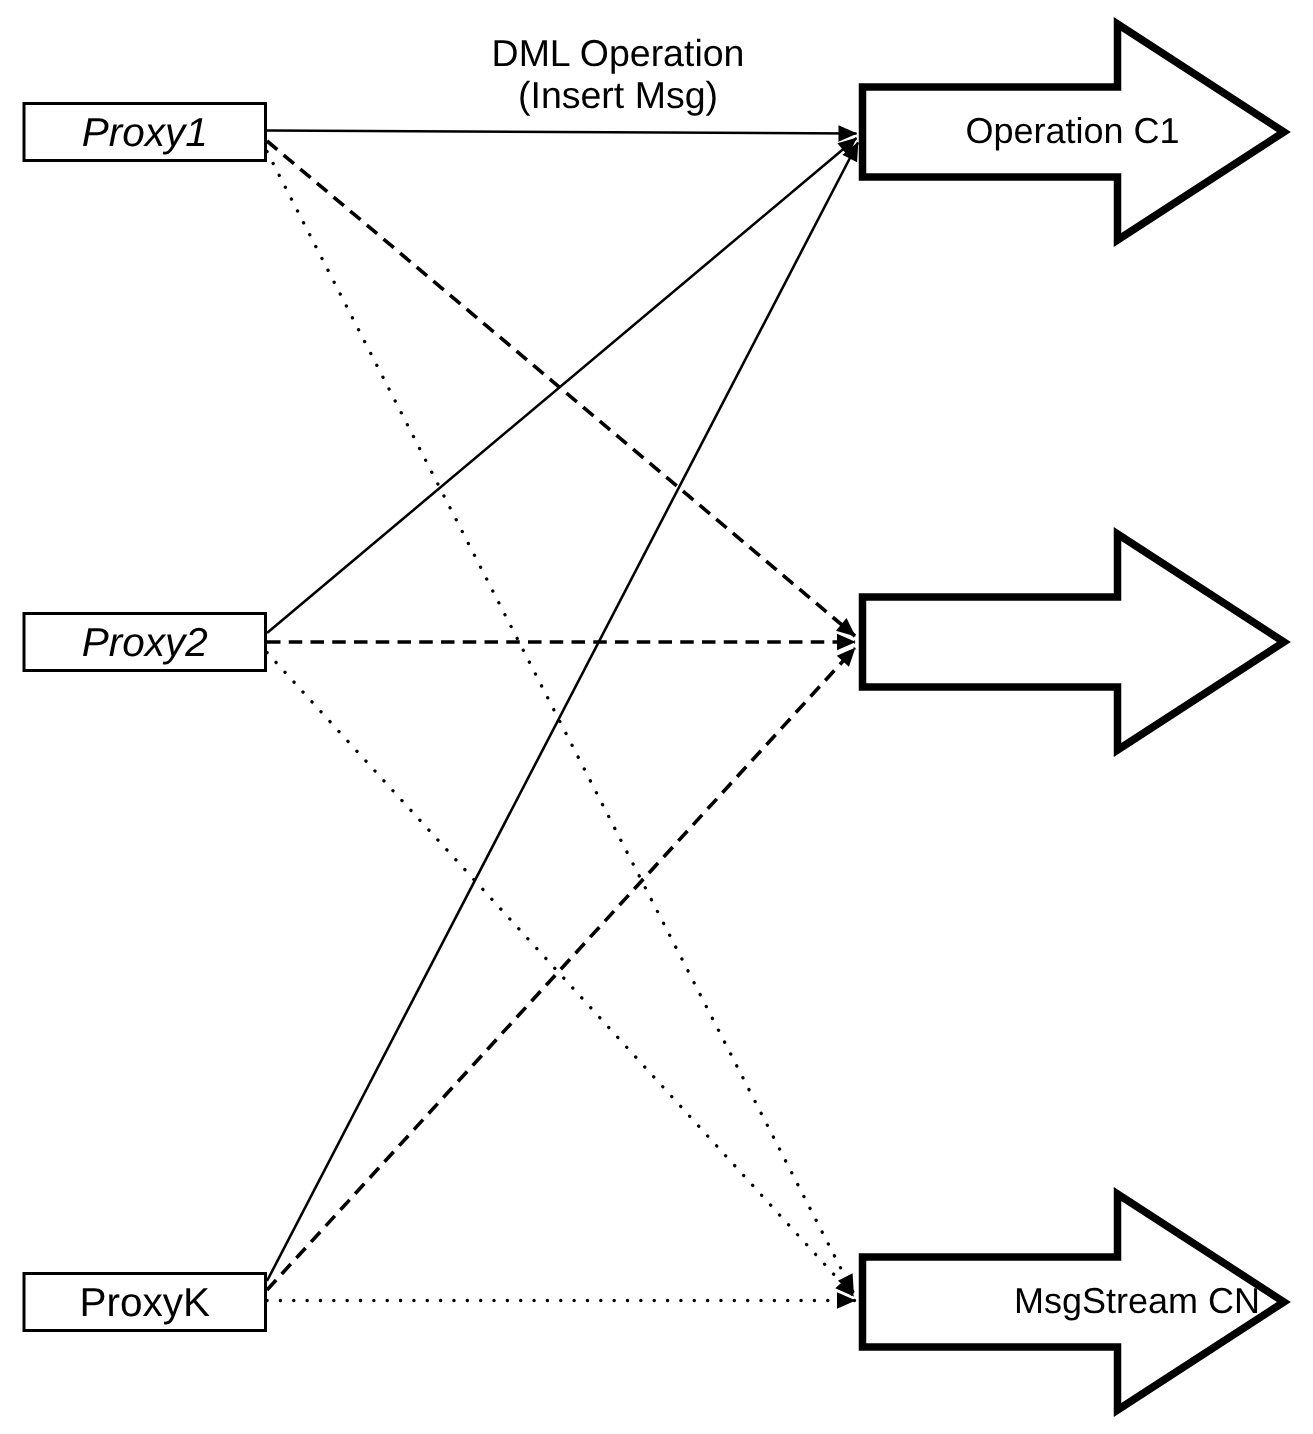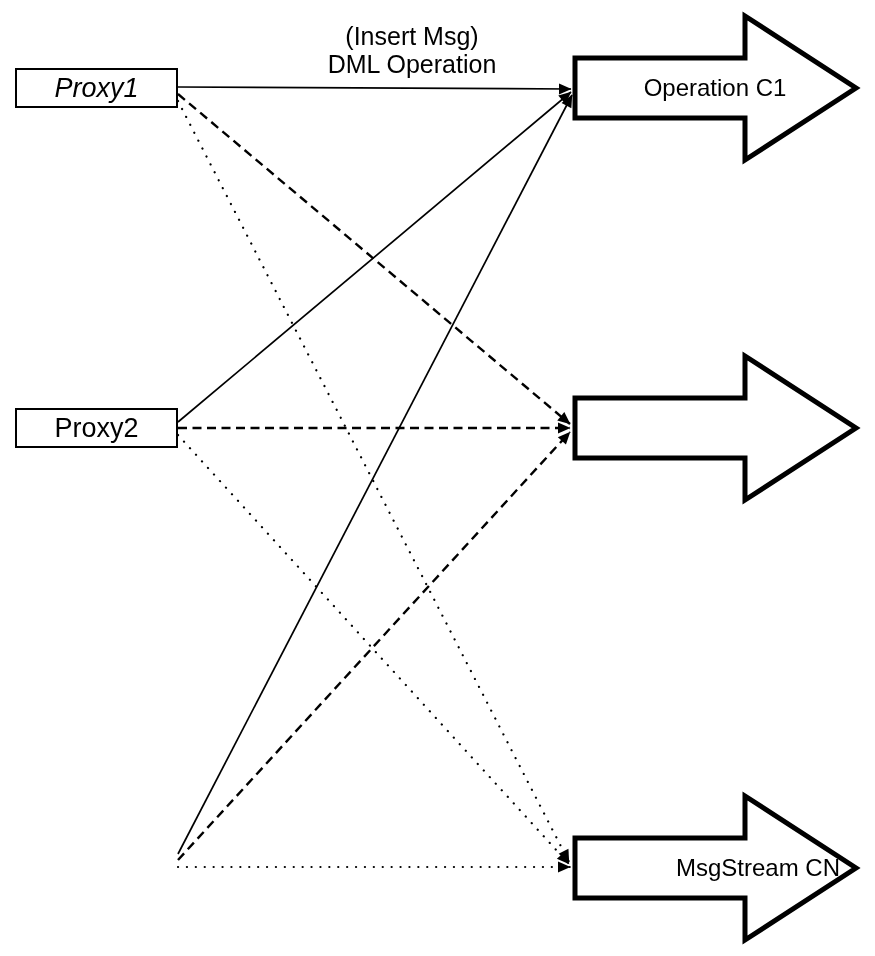--- a/index.html
+++ b/index.html
@@ -105,27 +105,30 @@
     <line class="edge-dotted" x1="178" y1="101" x2="569" y2="862" marker-end="url(#ah)"></line>
     <line class="edge-dotted" x1="178" y1="435" x2="569" y2="864" marker-end="url(#ah)"></line>
     <line class="edge-dotted" x1="178" y1="867" x2="570" y2="867" marker-end="url(#ah)"></line>
 
     <polygon class="stream-arrow" points="575,58 745,58 745,16 856,88 745,160 745,118 575,118"></polygon>
     <polygon class="stream-arrow" points="575,398 745,398 745,356 856,428 745,500 745,458 575,458"></polygon>
     <polygon class="stream-arrow" points="575,838 745,838 745,796 856,868 745,940 745,898 575,898"></polygon>
   </svg>
 
   <div class="title-label">
+    <div>DML Operation</div>
     <div>(Insert Msg)</div>
-    <div>DML Operation</div>
   </div>
 
   <div class="proxy-box" style="top:68px;font-style:italic;">
     <span>Proxy1</span>
   </div>
-  <div class="proxy-box" style="top:408px;">
+  <div class="proxy-box" style="top:408px;font-style:italic;">
     <span>Proxy2</span>
+  </div>
+  <div class="proxy-box" style="top:848px;">
+    <span>ProxyK</span>
   </div>
 
   <div class="stream-label" style="top:74px;">Operation C1</div>
   <div class="stream-label" style="top:854px;text-align:right;">MsgStream CN</div>
 
 </div>
 
 </body></html>

